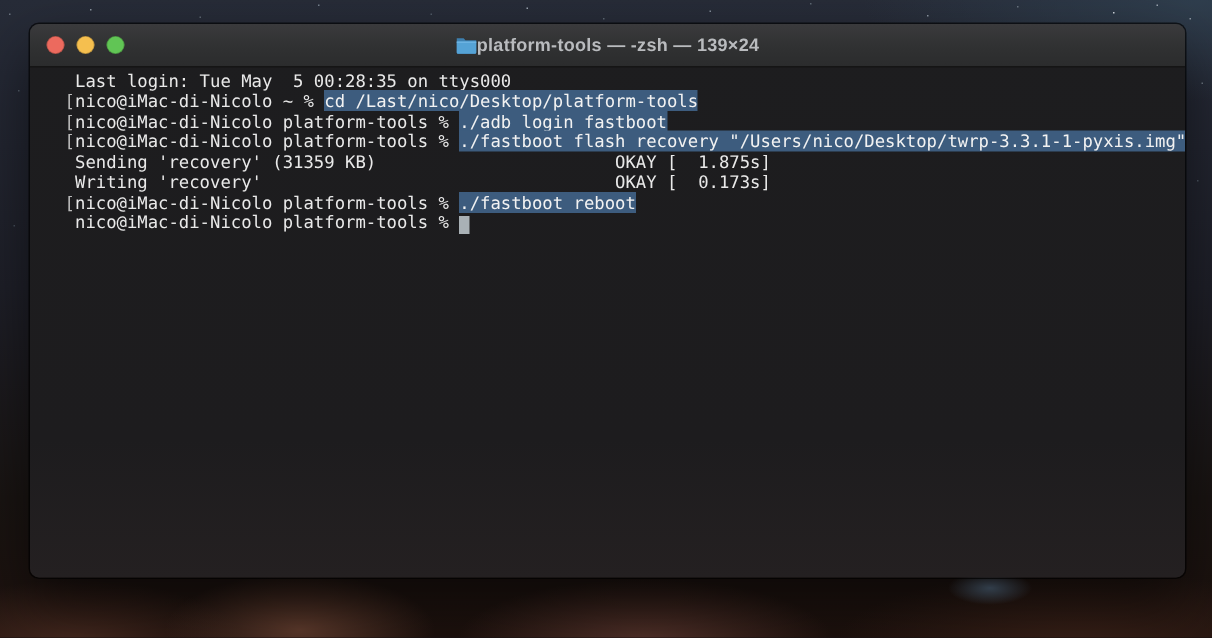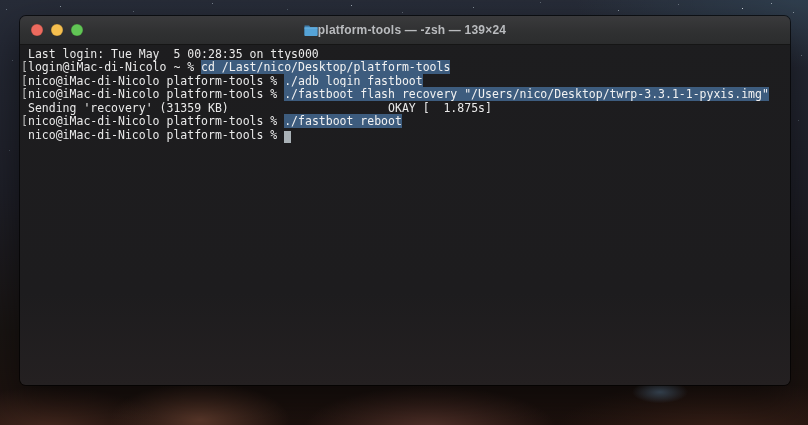--- a/index.html
+++ b/index.html
@@ -44,21 +44,21 @@
   .light.red{background:#ec6a5e;}
   .light.yellow{background:#f5bf4f;}
   .light.green{background:#61c555;}
   .titlewrap{display:flex;align-items:center;gap:0;}
   .title{font-size:12px;font-weight:600;color:#b9bbbe;letter-spacing:.2px;}
   .content{
     position:relative;padding:3px 0 0 8px;
     font-family:"DejaVu Sans Mono",monospace;
     font-size:11.5px;line-height:13.45px;color:#e9e9e9;
   }
-  .line{position:relative;height:13.45px;white-space:pre;}
+  .line{position:relative;height:13.45px;white-space:pre;margin-left:22px;}
   .mark{position:absolute;left:-7px;top:0;color:#bcbcbc;}
   .sel{background:#3d5c7e;color:#f2f2f2;}
   .cursor{
     display:inline-block;width:7px;height:12px;background:#a9b1b6;
     vertical-align:text-bottom;margin-bottom:-1px;
   }
 </style>
 </head>
 <body>
 
@@ -77,20 +77,21 @@
           <path d="M0.5 1.5 h4.6 l1.2 1.4 h7.2 v8.1 a0.9 0.9 0 0 1 -0.9 0.9 h-11.2 a0.9 0.9 0 0 1 -0.9 -0.9 z" fill="#3e7fae"></path>
           <path d="M0.5 3.6 h13 v7.4 a0.9 0.9 0 0 1 -0.9 0.9 h-11.2 a0.9 0.9 0 0 1 -0.9 -0.9 z" fill="#55a3d6"></path>
           <path d="M0.5 3.6 h13 v1 h-13 z" fill="#6cb3e2"></path>
         </svg>
       </span>
       <span class="title">platform-tools — -zsh — 139×24</span>
     </div>
   </div>
   <div class="content" id="term">
       <div class="line"><span>Last login: Tue May  5 00:28:35 on ttys000</span></div>
-      <div class="line"><span class="mark">[</span><span>login@iMac-di-Nicolo ~ % </span><span class="sel">cd /Last/nico/Desktop/platform-tools</span></div>
+      <div class="line"><span class="mark">[</span><span>nico@iMac-di-Nicolo ~ % </span><span class="sel">cd /Last/nico/Desktop/platform-tools</span></div>
       <div class="line"><span class="mark">[</span><span>nico@iMac-di-Nicolo platform-tools % </span><span class="sel">./adb login fastboot</span></div>
       <div class="line"><span class="mark">[</span><span>nico@iMac-di-Nicolo platform-tools % </span><span class="sel">./fastboot flash recovery "/Users/nico/Desktop/twrp-3.3.1-1-pyxis.img"</span></div>
       <div class="line"><span>Sending 'recovery' (31359 KB)</span><span>                       </span><span>OKAY [  1.875s]</span></div>
+      <div class="line"><span>Writing 'recovery'</span><span>                                  </span><span>OKAY [  0.173s]</span></div>
       <div class="line"><span class="mark">[</span><span>nico@iMac-di-Nicolo platform-tools % </span><span class="sel">./fastboot reboot</span></div>
       <div class="line"><span>nico@iMac-di-Nicolo platform-tools % </span><span class="cursor"></span></div>
     </div>
 </div>
 
 </body></html>

